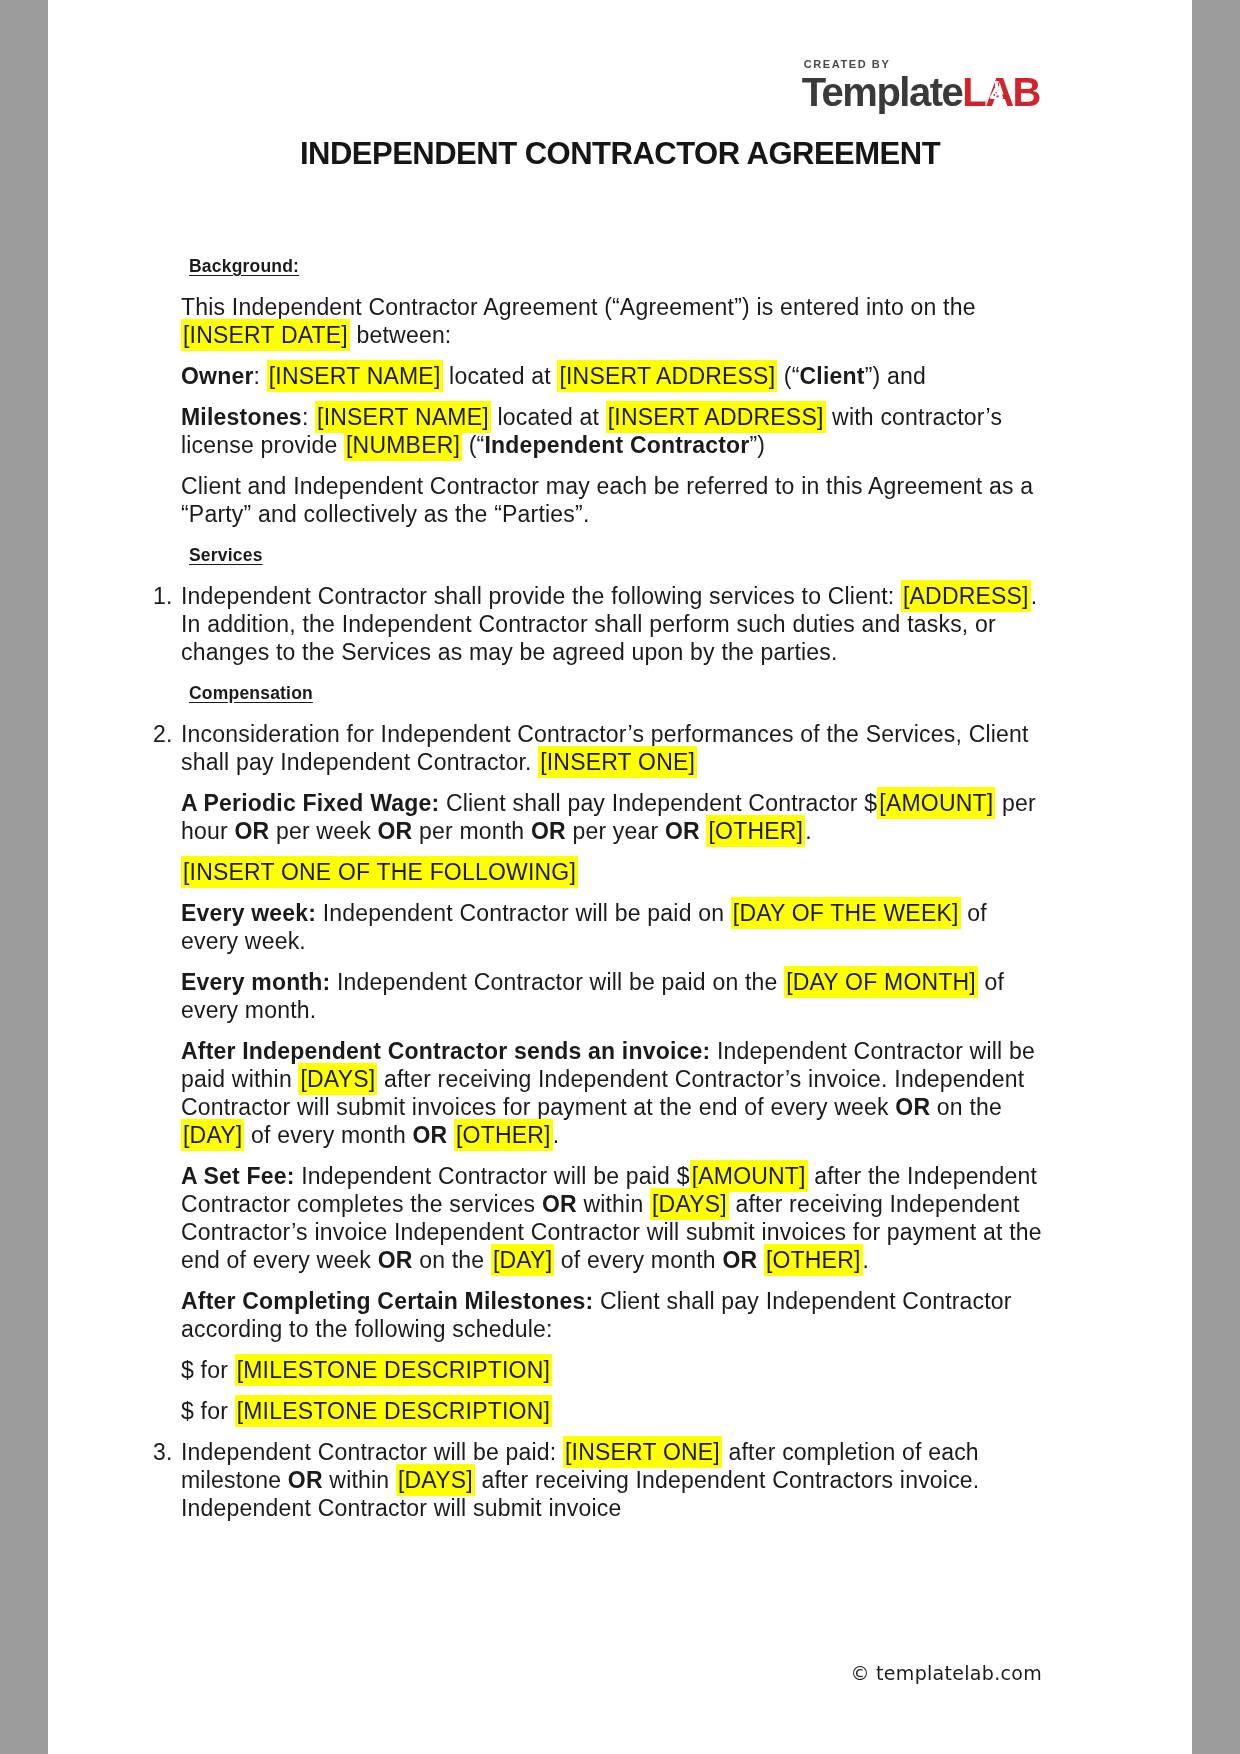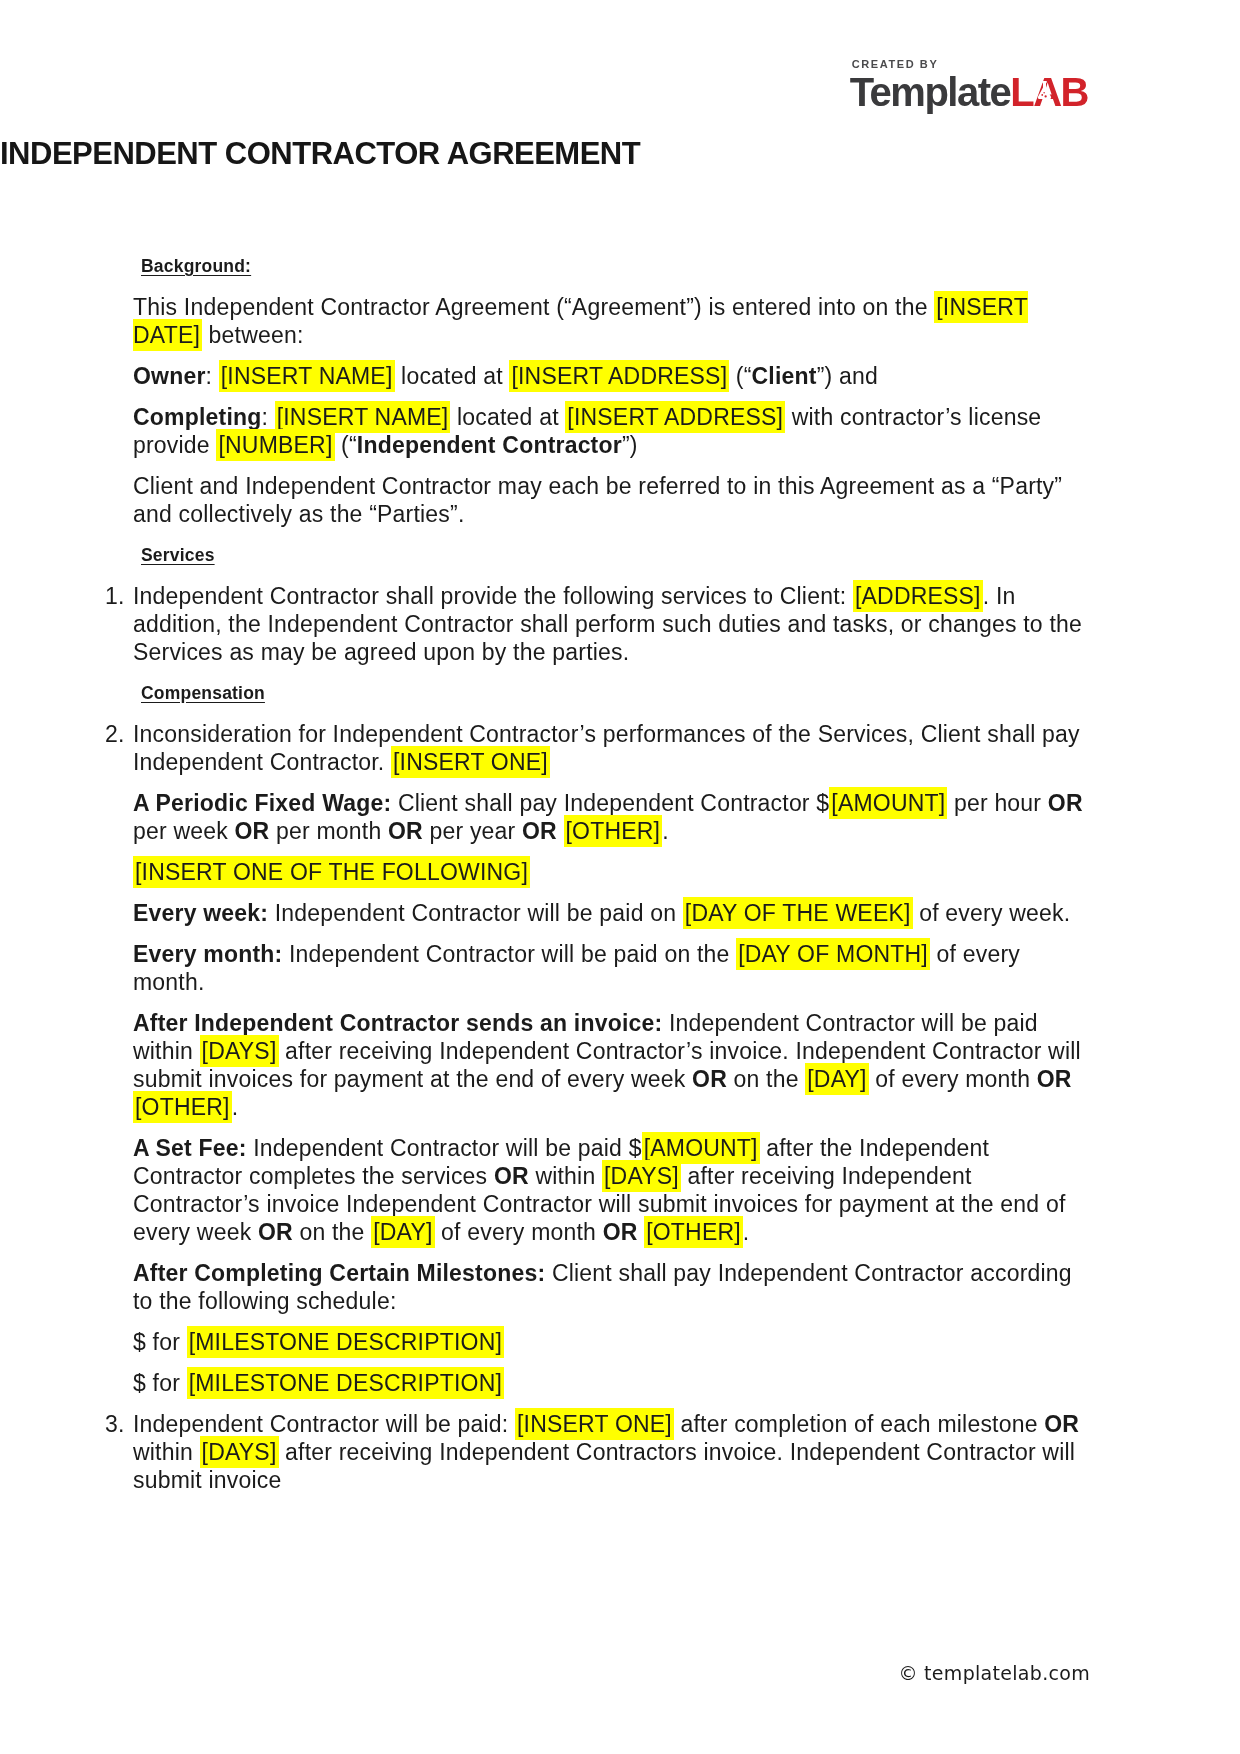--- a/index.html
+++ b/index.html
@@ -1,38 +1,38 @@
 <!DOCTYPE html>
 <html><head>
 <meta charset="utf-8">
 <style>
   html,body{margin:0;padding:0;background:#9c9c9c;}
   .page{
     position:relative;
-    width:1240px;height:1754px;
+    width:1144px;height:1754px;
     margin:0 auto;
     background:#ffffff;
     font-family:"Liberation Sans", sans-serif;
     color:#1b1b1b;
     overflow:hidden;
   }
   
   .logo{position:absolute;top:58px;right:152px;}
   .created-by{
     font-size:11px;font-weight:bold;letter-spacing:1.6px;
     color:#4a4a4c;margin:0 0 1px 2px;
   }
   .wordmark{font-size:40px;font-weight:bold;letter-spacing:-1.5px;line-height:1.05;}
   .brand-dark{color:#3a3a3c;}
   .brand-red{color:#d2232a;position:relative;display:inline-block;}
   .flask{position:absolute;left:27px;top:8px;width:15px;height:22px;}
   
   .doc-title{
     position:absolute;top:136px;left:0;right:0;
-    margin:0;
+    margin:0;text-align:center;
     font-size:31px;font-weight:bold;letter-spacing:-0.5px;
     color:#161616;
   }
   
   .doc-body{position:absolute;top:252px;left:133px;right:150px;}
   .doc-heading{
     font-size:17.5px;line-height:28px;margin:0 8px 13px;
     font-weight:bold;text-decoration:underline;text-underline-offset:3px;
     letter-spacing:0.2px;
   }
@@ -67,21 +67,21 @@
           </svg></span>
     </div>
   </div>
 
   <h1 class="doc-title">INDEPENDENT CONTRACTOR AGREEMENT</h1>
 
   <main class="doc-body">
       <h2 class="doc-heading">Background:</h2>
       <p class="para"><span>This Independent Contractor Agreement (“Agreement”) is entered into on the </span><span class="hl">[INSERT DATE]</span><span> between:</span></p>
       <p class="para"><span class="b">Owner</span><span>: </span><span class="hl">[INSERT NAME]</span><span> located at </span><span class="hl">[INSERT ADDRESS]</span><span> (“</span><span class="b">Client</span><span>”) and</span></p>
-      <p class="para"><span class="b">Completing</span><span>: </span><span class="hl">[INSERT NAME]</span><span> located at </span><span class="hl">[INSERT ADDRESS]</span><span> with contractor’s license provide </span><span class="hl">[NUMBER]</span><span> (“</span><span class="b">Independent Contractor</span><span>”)</span></p>
+      <p class="para"><span class="b">Milestones</span><span>: </span><span class="hl">[INSERT NAME]</span><span> located at </span><span class="hl">[INSERT ADDRESS]</span><span> with contractor’s license provide </span><span class="hl">[NUMBER]</span><span> (“</span><span class="b">Independent Contractor</span><span>”)</span></p>
       <p class="para"><span>Client and Independent Contractor may each be referred to in this Agreement as a “Party” and collectively as the “Parties”.</span></p>
       <h2 class="doc-heading">Services</h2>
       <p class="para list-item"><span class="num">1.</span><span>Independent Contractor shall provide the following services to Client: </span><span class="hl">[ADDRESS]</span><span>. In addition, the Independent Contractor shall perform such duties and tasks, or changes to the Services as may be agreed upon by the parties.</span></p>
       <h2 class="doc-heading">Compensation</h2>
       <p class="para list-item"><span class="num">2.</span><span>Inconsideration for Independent Contractor’s performances of the Services, Client shall pay Independent Contractor. </span><span class="hl">[INSERT ONE]</span></p>
       <p class="para"><span class="b">A Periodic Fixed Wage:</span><span> Client shall pay Independent Contractor $</span><span class="hl">[AMOUNT]</span><span> per hour </span><span class="b">OR</span><span> per week </span><span class="b">OR</span><span> per month </span><span class="b">OR</span><span> per year </span><span class="b">OR</span><span> </span><span class="hl">[OTHER]</span><span>.</span></p>
       <p class="para"><span class="hl">[INSERT ONE OF THE FOLLOWING]</span></p>
       <p class="para"><span class="b">Every week:</span><span> Independent Contractor will be paid on </span><span class="hl">[DAY OF THE WEEK]</span><span> of every week.</span></p>
       <p class="para"><span class="b">Every month:</span><span> Independent Contractor will be paid on the </span><span class="hl">[DAY OF MONTH]</span><span> of every month.</span></p>
       <p class="para"><span class="b">After Independent Contractor sends an invoice:</span><span> Independent Contractor will be paid within </span><span class="hl">[DAYS]</span><span> after receiving Independent Contractor’s invoice. Independent Contractor will submit invoices for payment at the end of every week </span><span class="b">OR</span><span> on the </span><span class="hl">[DAY]</span><span> of every month </span><span class="b">OR</span><span> </span><span class="hl">[OTHER]</span><span>.</span></p>

